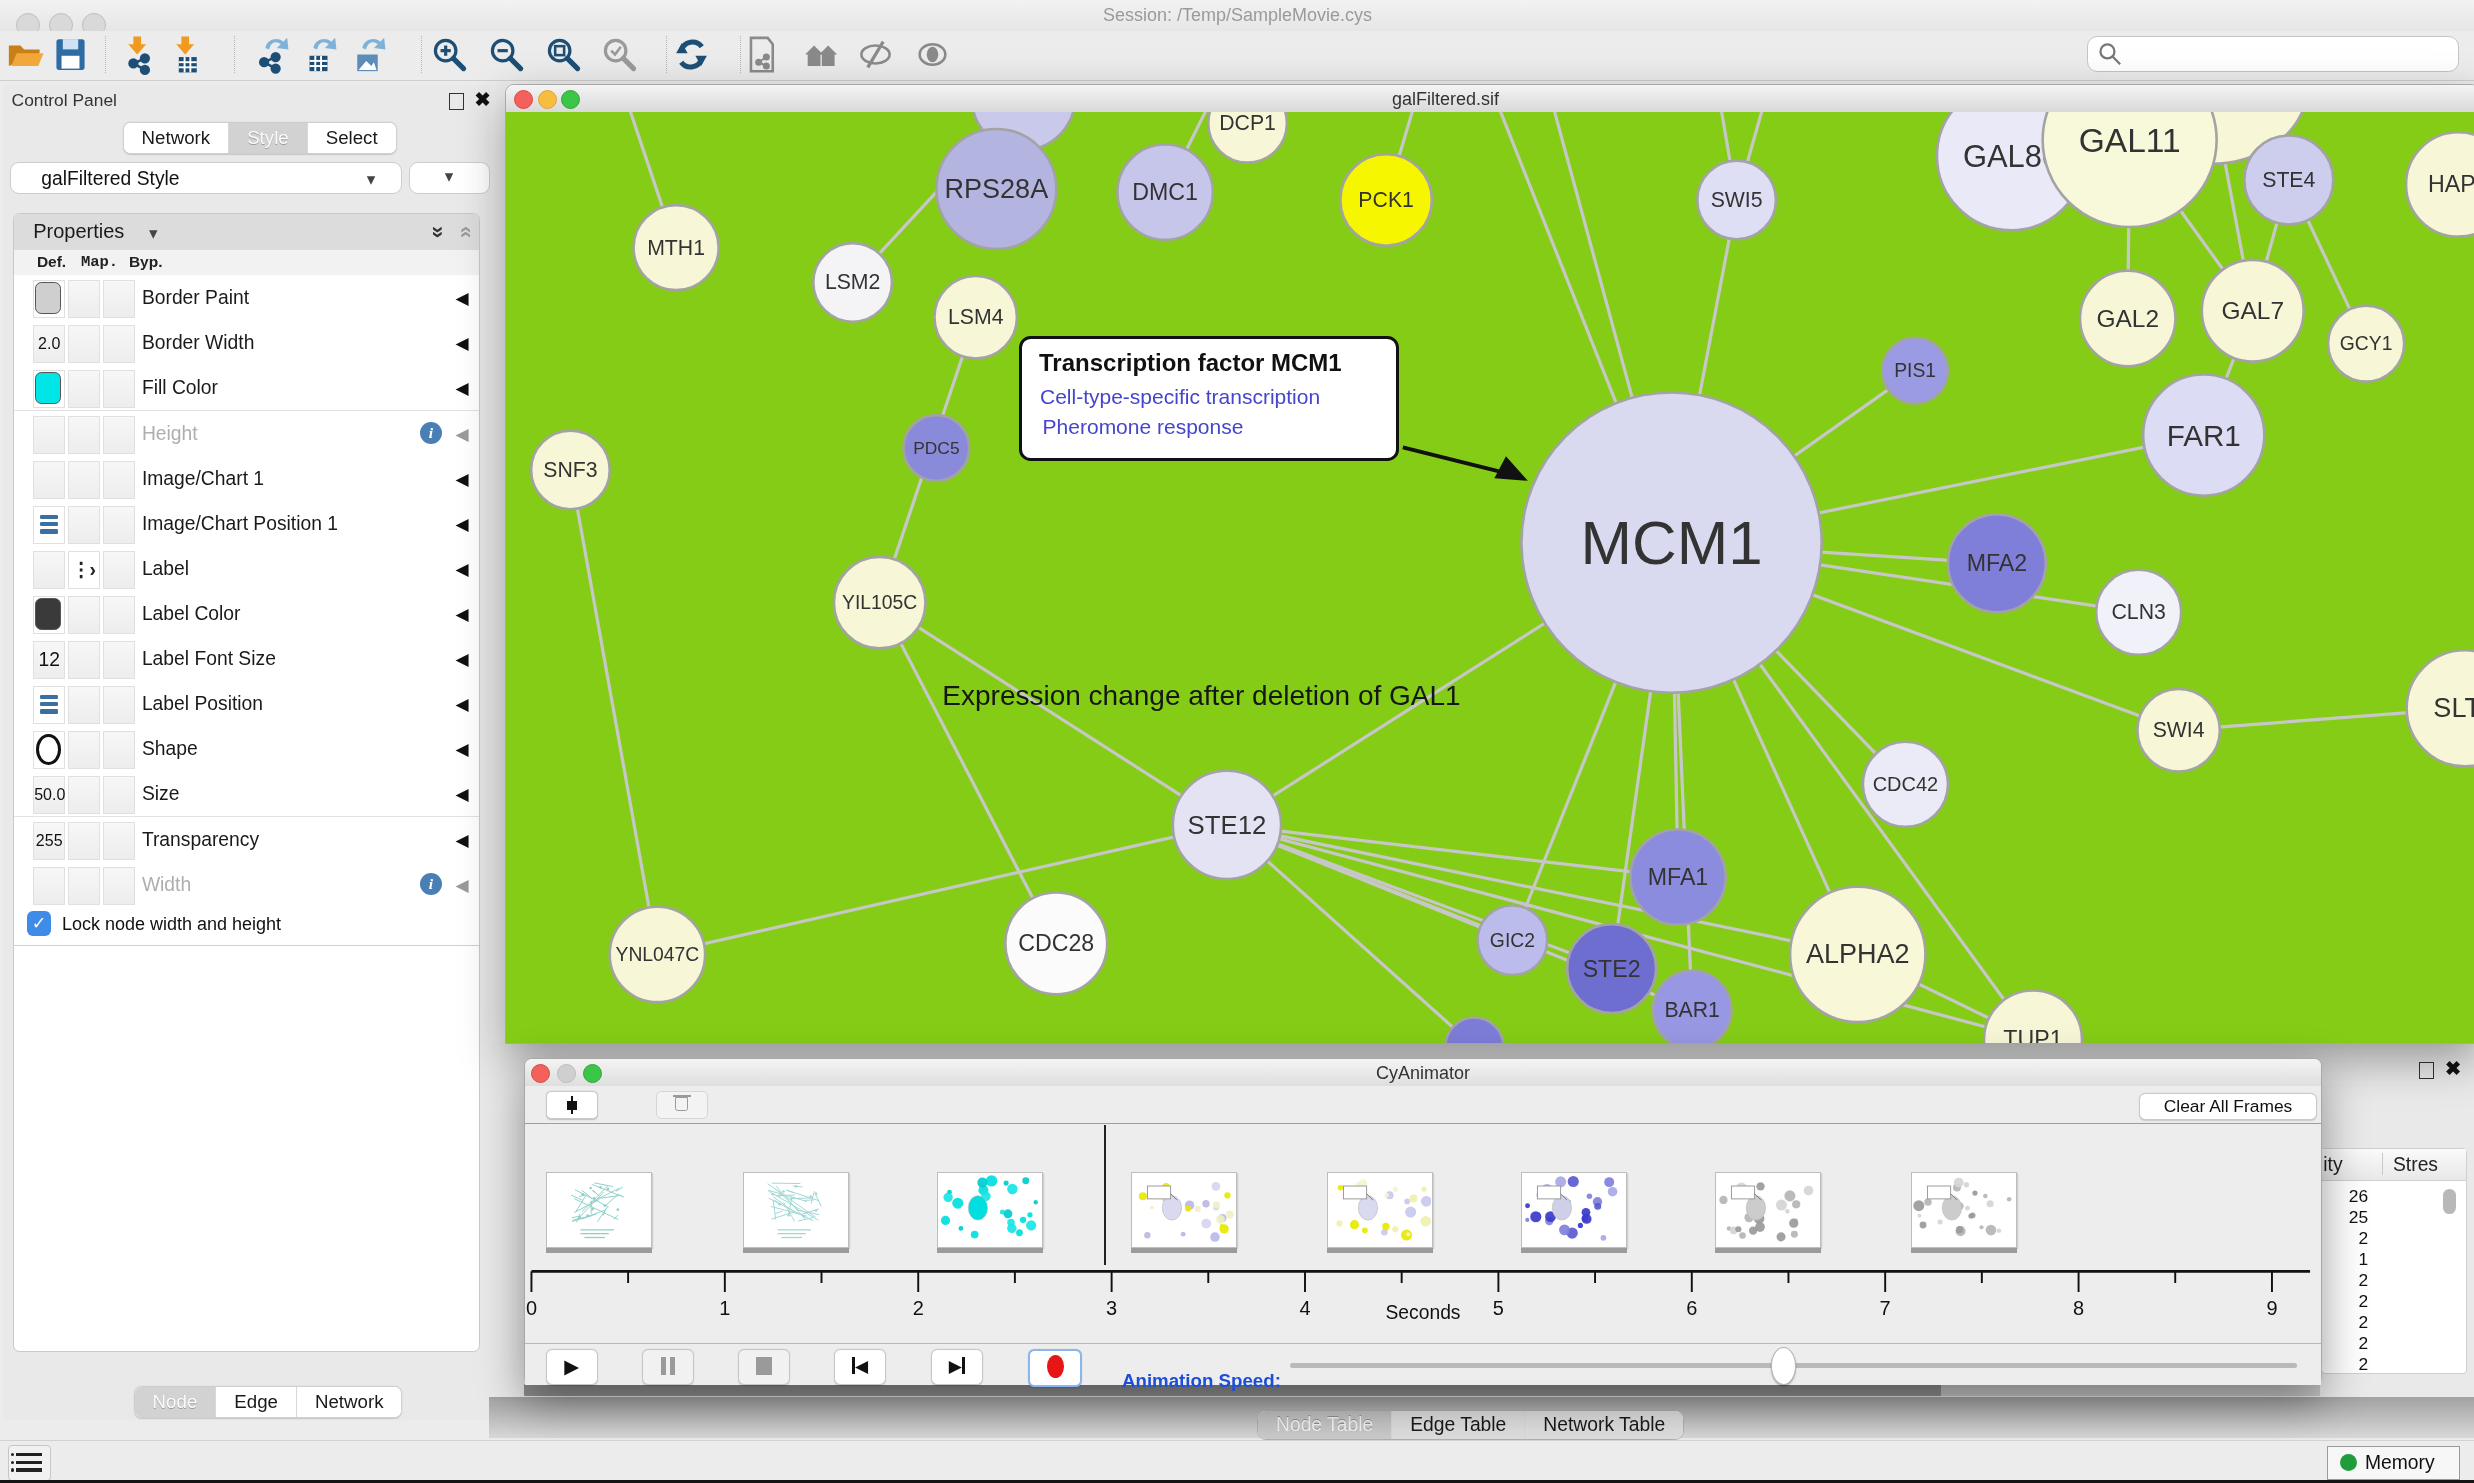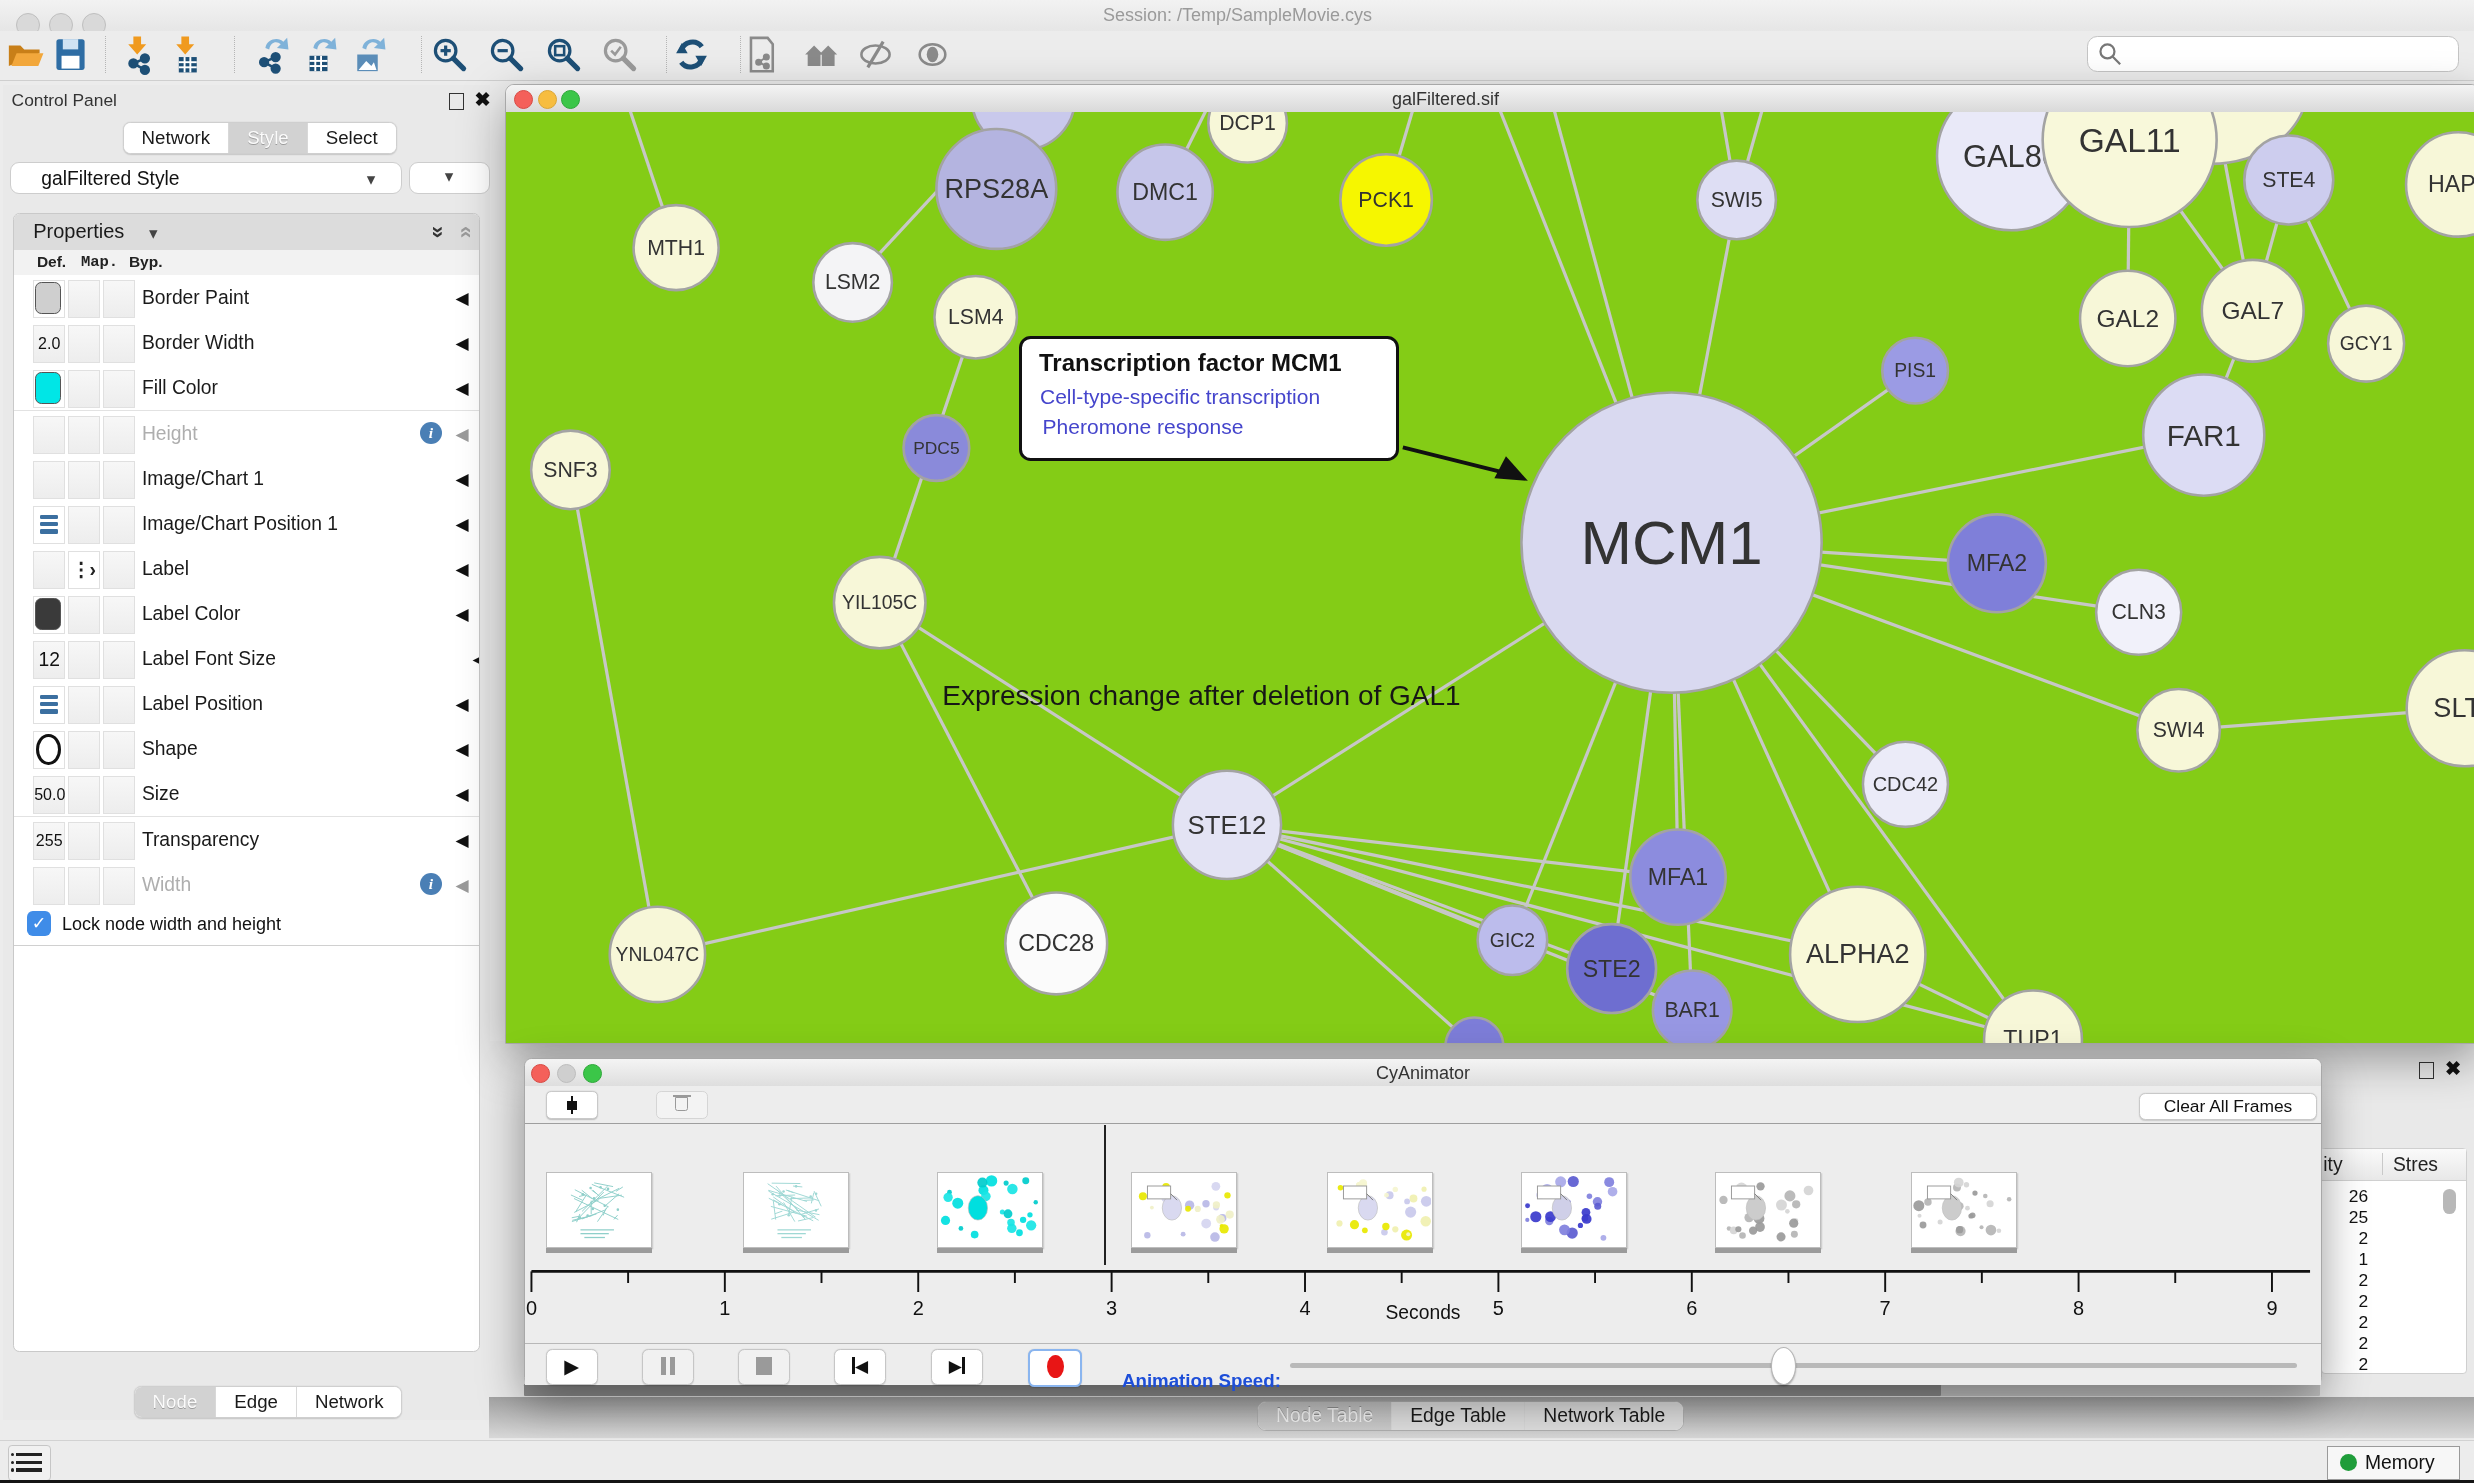--- a/index.html
+++ b/index.html
@@ -102,21 +102,21 @@
   #tp-card{position:absolute;left:1832px;top:107px;width:144px;height:224px;background:#fff;border:1.3px solid #cfcfcf;border-radius:3.9px;}
   #tp-head{position:absolute;left:0;top:0;width:100%;height:31px;background:linear-gradient(#fafafa,#e8e8e8);border-bottom:1.3px solid #d0d0d0;}
   #tp-head .c1{position:absolute;left:1.3px;top:5.2px;font-size:19.3px;color:#222;}
   #tp-head .c2{position:absolute;left:71px;top:5.2px;font-size:19.3px;color:#222;}
   #tp-colsep{position:absolute;left:60px;top:3.9px;width:1.3px;height:22px;background:#c9c9c9;}
   .tval{position:absolute;width:41px;text-align:right;font-size:17.4px;color:#111;}
   #tp-scroll{position:absolute;left:121px;top:40px;width:13px;height:24.5px;background:#b8b8b8;border-radius:6.4px;}
   #hscroll-track{position:absolute;left:35px;top:343px;width:1796px;height:11.6px;background:#c6c6c6;border-radius:1.3px;}
   #hscroll-thumb{position:absolute;left:0;top:0;width:1417px;height:11.6px;background:#8f8f8f;border-radius:1.3px;}
   #tabs-strip{position:absolute;left:0;top:356px;width:1986px;height:41px;background:linear-gradient(#a2a2a2,#d8d8d8);}
-  #table-tabs{left:768px;top:4px;box-shadow:none;border:0.6px solid #b0b0b0;border-radius:9px;text-align:right;}
+  #table-tabs{left:768px;top:13px;box-shadow:none;border:0.6px solid #b0b0b0;border-radius:9px;text-align:right;}
   #table-tabs .seg{height:28px;line-height:28px;font-size:19.3px;background:#dedede;}
   #table-tabs .seg.sel{background:linear-gradient(#c0c0c0,#cccccc);color:#f4f4f4;text-shadow:0 -0.6px 0.6px #8f8f8f;}
   
   #status-bar{left:0;top:1440px;width:2475px;height:40px;background:#ececec;border-top:1.3px solid #d2d2d2;}
   #list-btn{position:absolute;left:7.7px;top:3.9px;width:41px;height:34px;background:#f1f1f1;border:1.3px solid #c6c6c6;border-radius:3.9px;}
   #list-btn .row{position:absolute;left:7.7px;width:26px;height:3.2px;background:#222;}
   #list-btn .row:before{content:"";position:absolute;left:-5.8px;top:0;width:3.2px;height:3.2px;background:#222;border-radius:50%;}
   #memory-btn{position:absolute;left:2327px;top:5.2px;width:131px;height:32px;background:#f7f7f7;border:1.9px solid #9a9a9a;}
   #memory-dot{position:absolute;left:11.6px;top:7px;width:17px;height:17px;border-radius:50%;background:#1f9d3a;}
   #memory-btn .lbl{position:absolute;left:37px;top:5.2px;font-size:19.3px;color:#111;}
@@ -380,21 +380,21 @@
           </div>
           <div class="prow" style="top: 377px;">
             <div class="pcell white" style="left: 19.3px;">
               <div class="swatch" style="background: rgb(58, 58, 58);"></div>
             </div>
             <div class="pcell" style="left: 54px;"></div>
             <div class="pcell" style="left: 89px;"></div>
             <div class="plabel">Label Color</div>
             <div class="parrow">◀</div>
           </div>
-          <div class="prow" style="top: 422px; padding-left: 17px;">
+          <div class="prow" style="top: 422px;">
             <div class="pcell val" style="left: 19.3px;">12</div>
             <div class="pcell" style="left: 54px;"></div>
             <div class="pcell" style="left: 89px;"></div>
             <div class="plabel">Label Font Size</div>
             <div class="parrow">◀</div>
           </div>
           <div class="prow" style="top: 467px;">
             <div class="pcell white" style="left: 19.3px;">
               <div class="widget">
                 <div></div>

